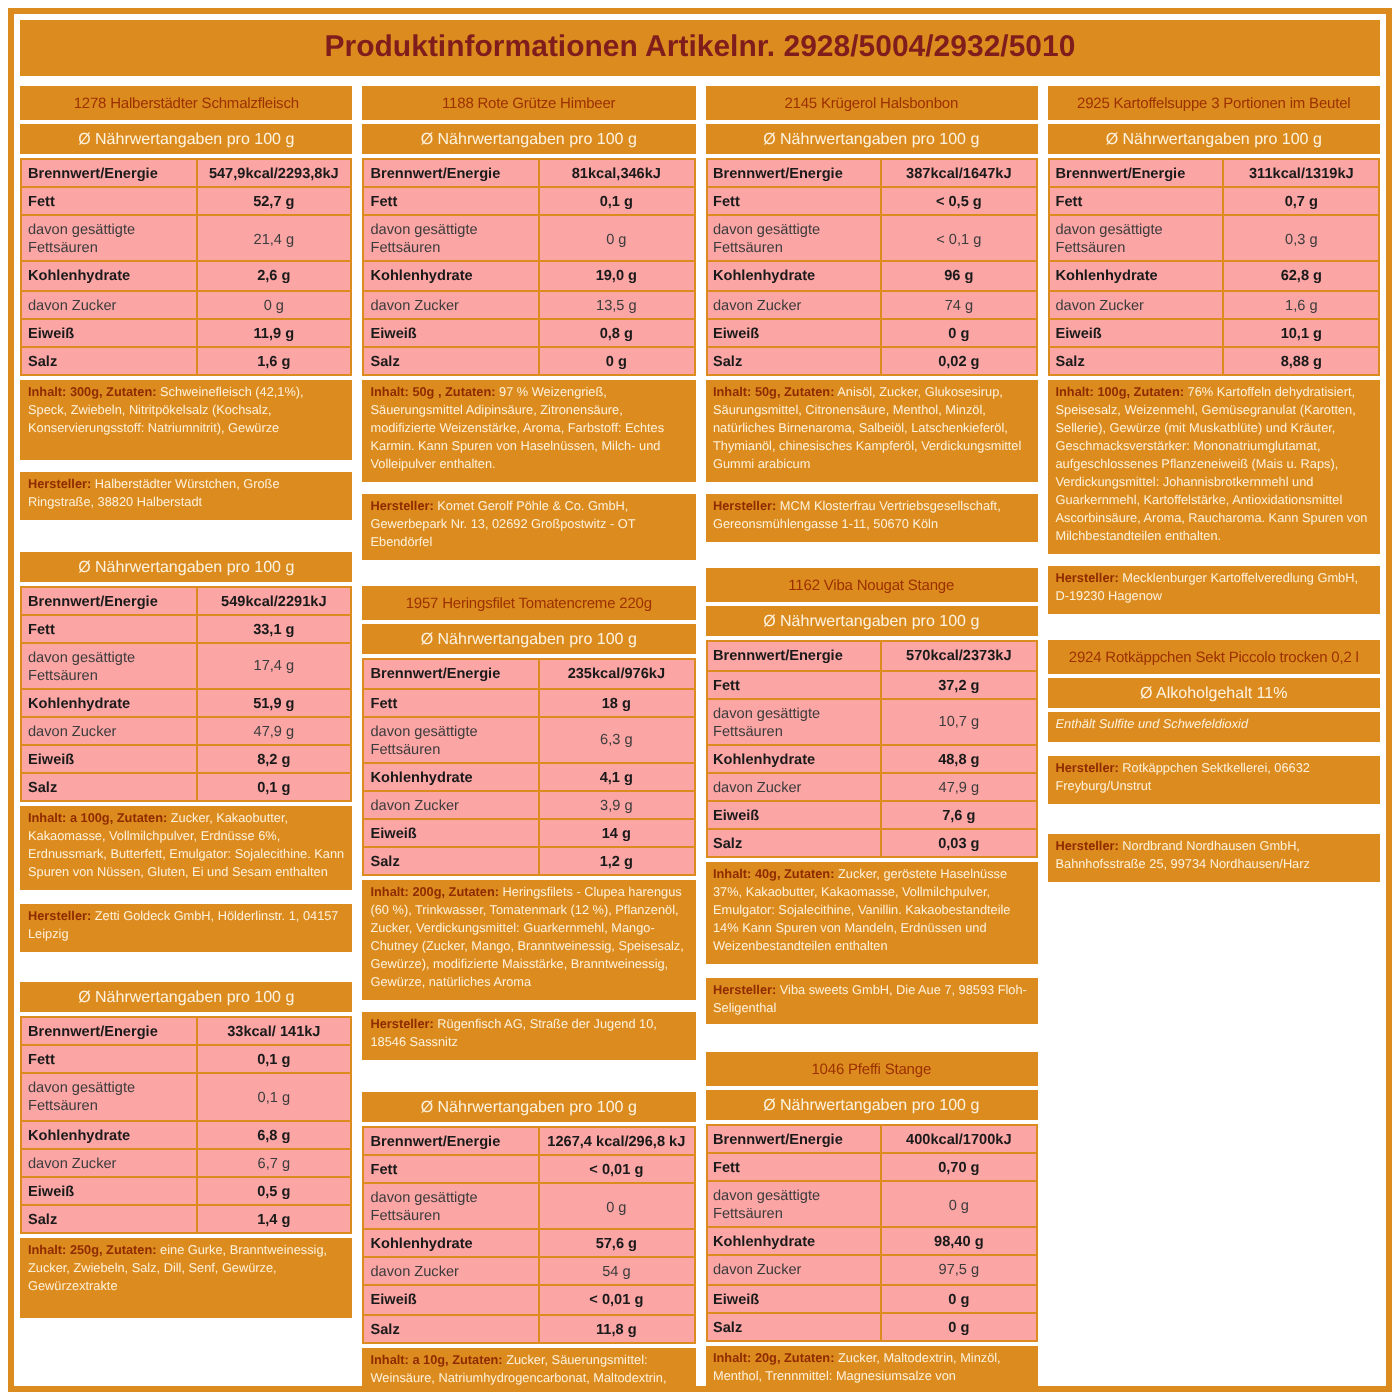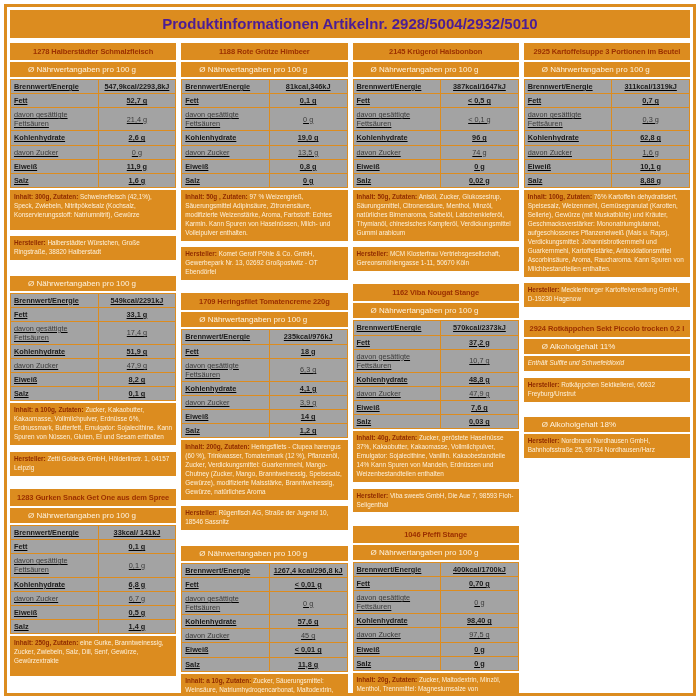--- a/index.html
+++ b/index.html
@@ -13,58 +13,58 @@
   .frame {
     position: absolute; inset: 4px;
     border: 3px solid #dc8c1f;
     padding: 2px;
     overflow: hidden;
     background: #fff;
   }
   .title-bar {
     margin: 1px 1px 0 1px;
     background: #dc8c1f;
-    color: #4c1d95;
+    color: #7f1d1d;
     font-size: 15px;
     font-weight: bold;
     text-align: center;
     padding: 5px 0 6px 0;
   }
   .grid {
     margin: 5px 1px 0 1px;
     display: grid;
     grid-template-columns: repeat(4, 1fr);
     gap: 5px;
     align-items: start;
   }
   .col { display: flex; flex-direction: column; gap: 7px; }
 
   .card { background: #fff; }
   .card-header {
     background: #dc8c1f;
     color: #9b3000;
-    font-weight: bold;
+    font-weight: normal;
     font-size: 7.5px;
     letter-spacing: -0.1px;
     text-align: center;
     padding: 4px 1px;
   }
   .card-subheader {
     background: #dc8c1f;
     color: #fdf2df;
     font-size: 8px;
-    padding: 3px 18px;
+    text-align: center;
+    padding: 3px 1px;
     margin-top: 2px;
   }
   table.nutri {
     width: 100%;
     border-collapse: collapse;
     margin-top: 2px;
-    background: #a3a3a3;
-    text-decoration: underline;
+    background: #fca5a5;
   }
   table.nutri td {
     border: 1px solid #dc8c1f;
     font-size: 7.3px;
     padding: 2px 3px;
     color: #1a1a1a;
     line-height: 1.25;
   }
   table.nutri td.lbl { width: 53%; text-align: left; }
   table.nutri td.val { text-align: center; }
@@ -161,21 +161,20 @@
               <tr class="strong">
                 <td class="lbl">Salz</td>
                 <td class="val">0,1 g</td>
               </tr>
             </tbody>
           </table>
     <p class="ing ing-inhalt"><span class="inglbl">Inhalt: a 100g, Zutaten:</span> <span class="ingtext">Zucker, Kakaobutter, Kakaomasse, Vollmilchpulver, Erdnüsse 6%, Erdnussmark, Butterfett, Emulgator: Sojalecithine. Kann Spuren von Nüssen, Gluten, Ei und Sesam enthalten</span></p>
     <p class="ing ing-hersteller"><span class="inglbl">Hersteller:</span> <span class="ingtext">Zetti Goldeck GmbH, Hölderlinstr. 1, 04157 Leipzig</span></p>
   </div>
         <div class="card">
-    <div class="card-header">1283 Gurken Snack Get One aus dem Spree</div>
     <div class="card-subheader">Ø Nährwertangaben pro 100 g</div>
     <table class="nutri">
             <tbody>
               <tr class="strong">
                 <td class="lbl">Brennwert/Energie</td>
                 <td class="val">33kcal/ 141kJ</td>
               </tr>
               <tr class="strong">
                 <td class="lbl">Fett</td>
                 <td class="val">0,1 g</td>
@@ -239,21 +238,21 @@
               <tr class="strong">
                 <td class="lbl">Salz</td>
                 <td class="val">0 g</td>
               </tr>
             </tbody>
           </table>
     <p class="ing ing-inhalt"><span class="inglbl">Inhalt: 50g , Zutaten:</span> <span class="ingtext">97 % Weizengrieß, Säuerungsmittel Adipinsäure, Zitronensäure, modifizierte Weizenstärke, Aroma, Farbstoff: Echtes Karmin. Kann Spuren von Haselnüssen, Milch- und Volleipulver enthalten.</span></p>
     <p class="ing ing-hersteller"><span class="inglbl">Hersteller:</span> <span class="ingtext">Komet Gerolf Pöhle &amp; Co. GmbH, Gewerbepark Nr. 13, 02692 Großpostwitz - OT Ebendörfel</span></p>
   </div>
         <div class="card">
-    <div class="card-header">1709 Heringsfilet Tomatencreme 220g</div>
+    <div class="card-header">1957 Heringsfilet Tomatencreme 220g</div>
     <div class="card-subheader">Ø Nährwertangaben pro 100 g</div>
     <table class="nutri">
             <tbody>
               <tr class="strong">
                 <td class="lbl">Brennwert/Energie</td>
                 <td class="val">235kcal/976kJ</td>
               </tr>
               <tr class="strong">
                 <td class="lbl">Fett</td>
                 <td class="val">18 g</td>
@@ -298,21 +297,21 @@
               <tr class="sub">
                 <td class="lbl">davon gesättigte Fettsäuren</td>
                 <td class="val">0 g</td>
               </tr>
               <tr class="strong">
                 <td class="lbl">Kohlenhydrate</td>
                 <td class="val">57,6 g</td>
               </tr>
               <tr class="sub">
                 <td class="lbl">davon Zucker</td>
-                <td class="val">45 g</td>
+                <td class="val">54 g</td>
               </tr>
               <tr class="strong">
                 <td class="lbl">Eiweiß</td>
                 <td class="val">&lt; 0,01 g</td>
               </tr>
               <tr class="strong">
                 <td class="lbl">Salz</td>
                 <td class="val">11,8 g</td>
               </tr>
             </tbody>
@@ -476,19 +475,18 @@
     <p class="ing ing-inhalt"><span class="inglbl">Inhalt: 100g, Zutaten:</span> <span class="ingtext">76% Kartoffeln dehydratisiert, Speisesalz, Weizenmehl, Gemüsegranulat (Karotten, Sellerie), Gewürze (mit Muskatblüte) und Kräuter, Geschmacksverstärker: Mononatriumglutamat, aufgeschlossenes Pflanzeneiweiß (Mais u. Raps), Verdickungsmittel: Johannisbrotkernmehl und Guarkernmehl, Kartoffelstärke, Antioxidationsmittel Ascorbinsäure, Aroma, Raucharoma. Kann Spuren von Milchbestandteilen enthalten.</span></p>
     <p class="ing ing-hersteller"><span class="inglbl">Hersteller:</span> <span class="ingtext">Mecklenburger Kartoffelveredlung GmbH, D-19230 Hagenow</span></p>
   </div>
         <div class="card">
     <div class="card-header">2924 Rotkäppchen Sekt Piccolo trocken 0,2 l</div>
     <div class="card-subheader">Ø Alkoholgehalt 11%</div>
     <p class="ing ing-note">Enthält Sulfite und Schwefeldioxid</p>
     <p class="ing ing-hersteller"><span class="inglbl">Hersteller:</span> <span class="ingtext">Rotkäppchen Sektkellerei, 06632 Freyburg/Unstrut</span></p>
   </div>
         <div class="card">
-    <div class="card-subheader">Ø Alkoholgehalt 18%</div>
 
     <p class="ing ing-hersteller"><span class="inglbl">Hersteller:</span> <span class="ingtext">Nordbrand Nordhausen GmbH, Bahnhofsstraße 25, 99734 Nordhausen/Harz</span></p>
   </div>
       </div>
   </div>
 </div>
 
 </body></html>

